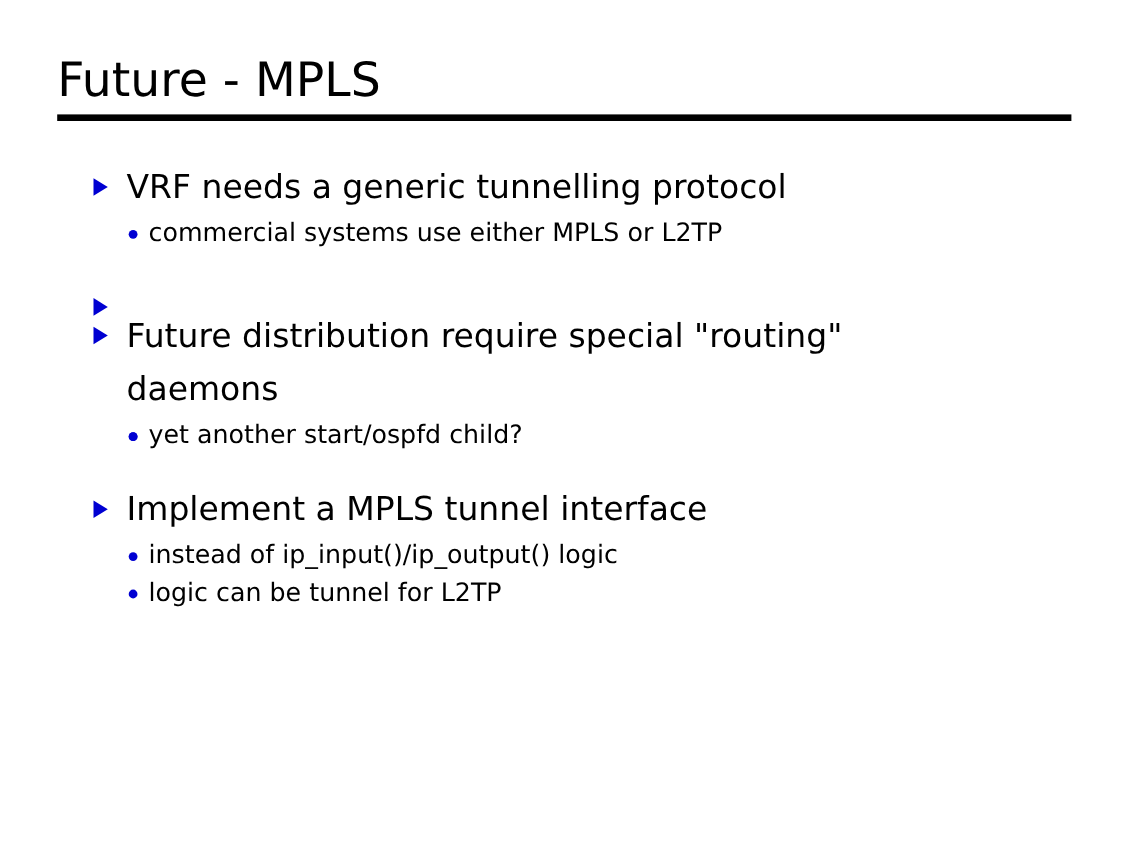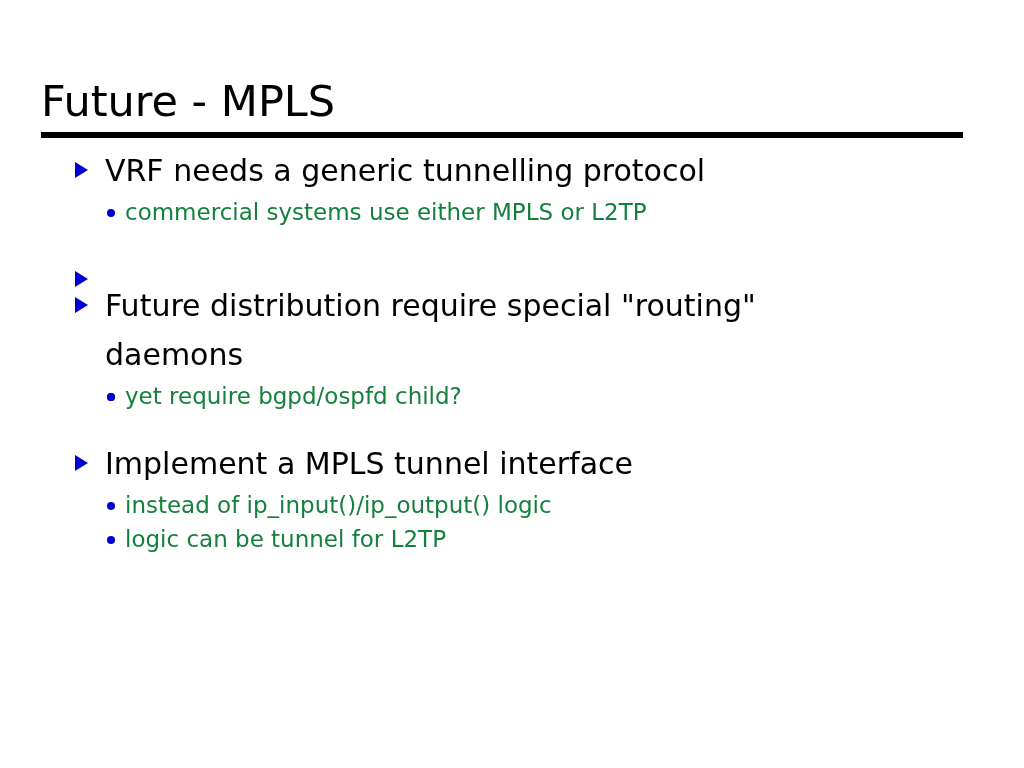--- a/index.html
+++ b/index.html
@@ -19,45 +19,44 @@
   .slide {
     position: relative;
     width: 1024px;
     height: 768px;
     background: #ffffff;
   }
 
   
   .title-block {
     position: absolute;
-    left: 41px;
+    left: 52px;
     top: 48px;
     width: 922px;
-    margin-top: 28px;
   }
   .slide-title {
     font-size: 43px;
     line-height: 50px;
     font-weight: normal;
     letter-spacing: 0px;
     color: #000000;
     margin: 0;
     white-space: nowrap;
   }
   .title-rule {
     margin-top: 6px;
     width: 922px;
     height: 6px;
     background: #000000;
   }
 
   
   .body-block {
     position: absolute;
-    left: 0;
+    left: 10px;
     top: 146px;
     width: 820px;
   }
 
   .group {
     margin-bottom: 22px;
   }
   .group:last-child {
     margin-bottom: 0;
   }
@@ -87,21 +86,21 @@
     margin: 0;
     padding: 0;
     list-style: none;
   }
   .l2 {
     position: relative;
     padding-left: 125px;
     padding-right: 40px;
     font-size: 23px;
     line-height: 34px;
-    color: #15803d;
+    color: #000000;
   }
   .l2 .dot {
     position: absolute;
     left: 107px;
     top: 14px;
     width: 8px;
     height: 8px;
     border-radius: 50%;
     background: #0000d2;
   }
@@ -148,21 +147,21 @@
       <div class="l1">
         <span class="tri"></span>
         <span>Future distribution require special "routing" daemons</span>
       </div>
       <ul class="l2list">
         <li class="l2">
           <span class="dot"></span>
         </li>
         <li class="l2">
           <span class="dot"></span>
-          <span>yet require bgpd/ospfd child?</span>
+          <span>yet another start/ospfd child?</span>
         </li>
       </ul>
     </div>
 
     <div class="gap-sm"></div>
 
     <div class="group">
       <div class="l1">
         <span class="tri"></span>
         <span>Implement a MPLS tunnel interface</span>

